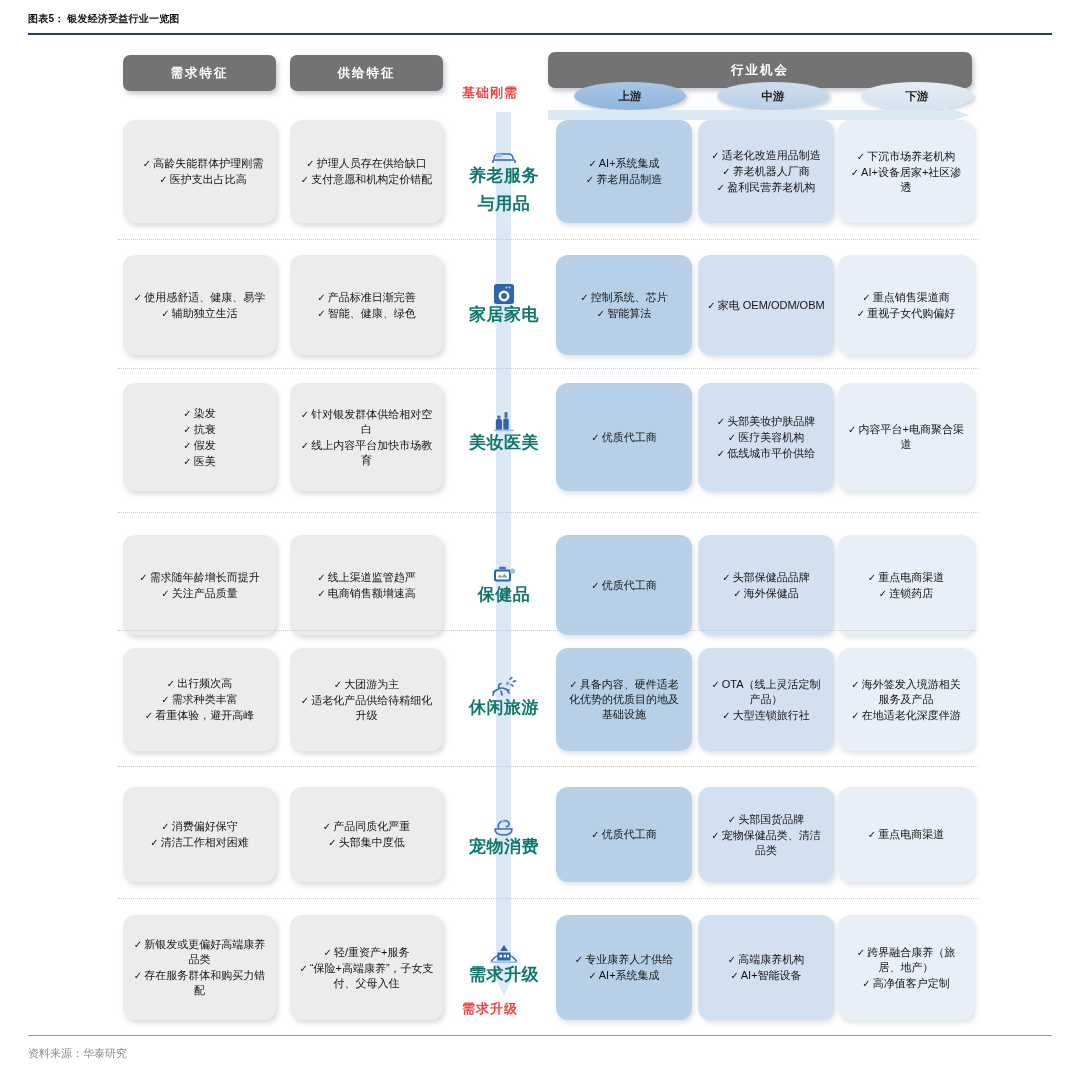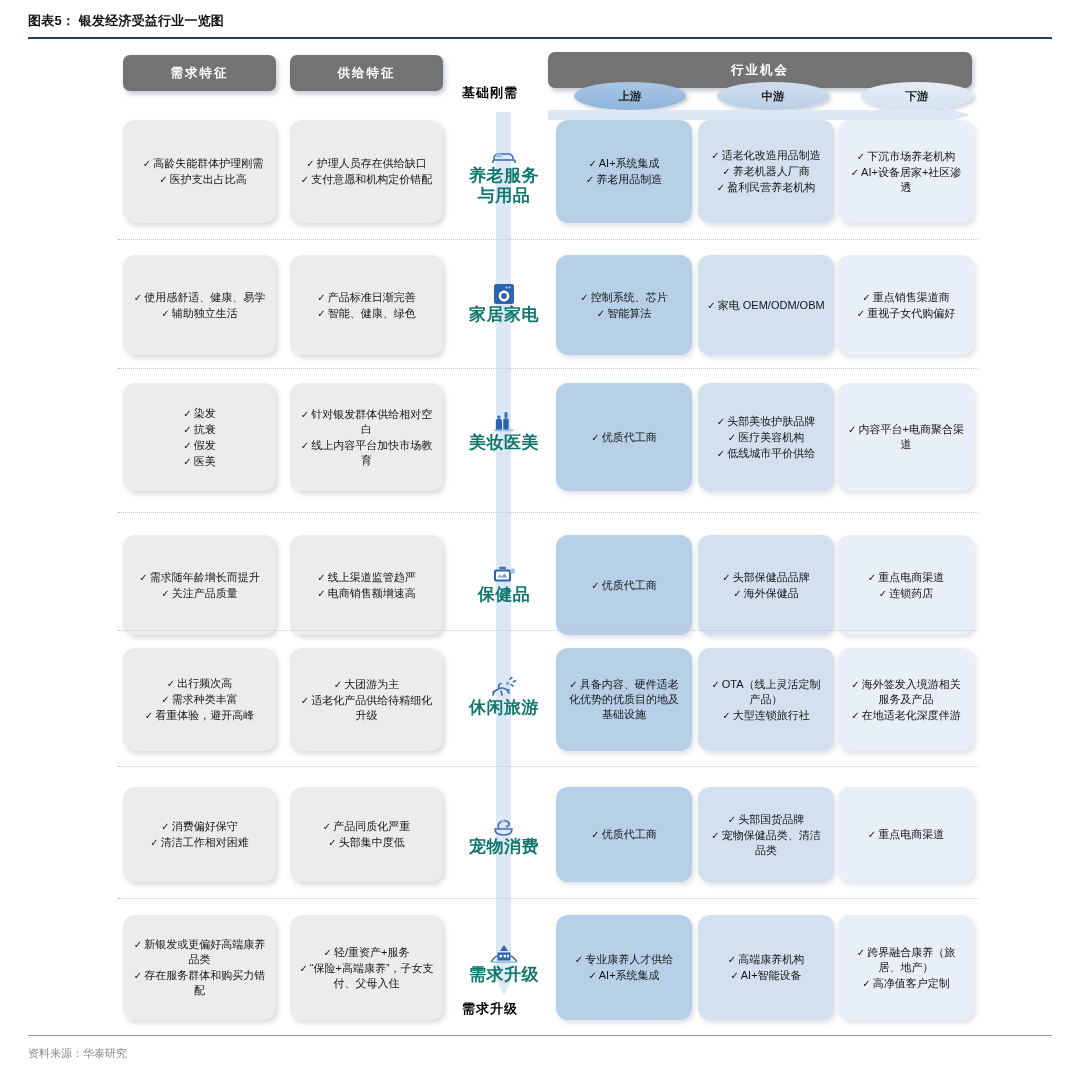--- a/index.html
+++ b/index.html
@@ -8,21 +8,21 @@
     width:1080px; height:1076px;
     font-family:"Liberation Sans","DejaVu Sans",sans-serif;
     color:#1a1a1a;
     position:relative;
     overflow:hidden;
   }
 
   
   #title-bar { position:absolute; left:28px; top:12px; width:1024px; }
   #title-text {
-    font-size:13px; font-weight:bold; color:#111; letter-spacing:.2px;
+    font-size:10px; font-weight:bold; color:#111; letter-spacing:.2px;
     white-space:nowrap;
   }
   #title-rule {
     margin-top:7px; height:2px; background:#243f6e; width:1024px;
   }
 
   
   .hdr-pill {
     position:absolute; height:36px; border-radius:7px;
     background:#737373;
@@ -64,21 +64,21 @@
     position:absolute; left:4px; top:0; width:15px; height:862px;
     background:#dce8f4;
   }
   #v-arrow .head {
     position:absolute; left:0; top:858px; width:0; height:0;
     border-left:12px solid transparent; border-right:12px solid transparent;
     border-top:26px solid #dce8f4;
   }
   .spine-label {
     position:absolute; font-size:13px; font-weight:bold;
-    color:#000000; letter-spacing:1px; white-space:nowrap;
+    color:#ef4444; letter-spacing:1px; white-space:nowrap;
   }
   #label-basic { left:462px; top:84px; }
   #label-upgrade { left:462px; top:1000px; }
   .row-sep {
     position:absolute; left:118px; width:860px; height:0;
     border-top:1px dotted #c3c9d2;
   }
 
   .cellbox {
     position:absolute; border-radius:12px;
@@ -182,21 +182,21 @@
         <svg width="26" height="20" viewBox="0 0 26 20">
           <g fill="none" stroke="#3f6fb5" stroke-width="1.6">
             <path d="M2 14h22"></path>
             <path d="M2 14v3M24 14v3"></path>
             <path d="M3 13c0-3 2-5 5-5h9c4 0 5 2 5 5"></path>
             <ellipse cx="8" cy="9.5" rx="3.2" ry="2.1" fill="#9cc0e6" stroke="none"></ellipse>
           </g>
         </svg>
       </div>
       <div class="iname">养老服务</div>
-      <div class="iname" style="margin-top: 4px;">与用品</div>
+      <div class="iname" style="margin-top: 12px;">与用品</div>
     </div>
     <div class="cellbox grey" style="left: 123px; width: 153px; top: 255px; height: 100px;">
       <ul class="bullets">
         <li><span class="chk">✓</span>使用感舒适、健康、易学</li>
         <li><span class="chk">✓</span>辅助独立生活</li>
       </ul>
     </div>
     <div class="cellbox grey" style="left: 290px; width: 153px; top: 255px; height: 100px;">
       <ul class="bullets">
         <li><span class="chk">✓</span>产品标准日渐完善</li>

